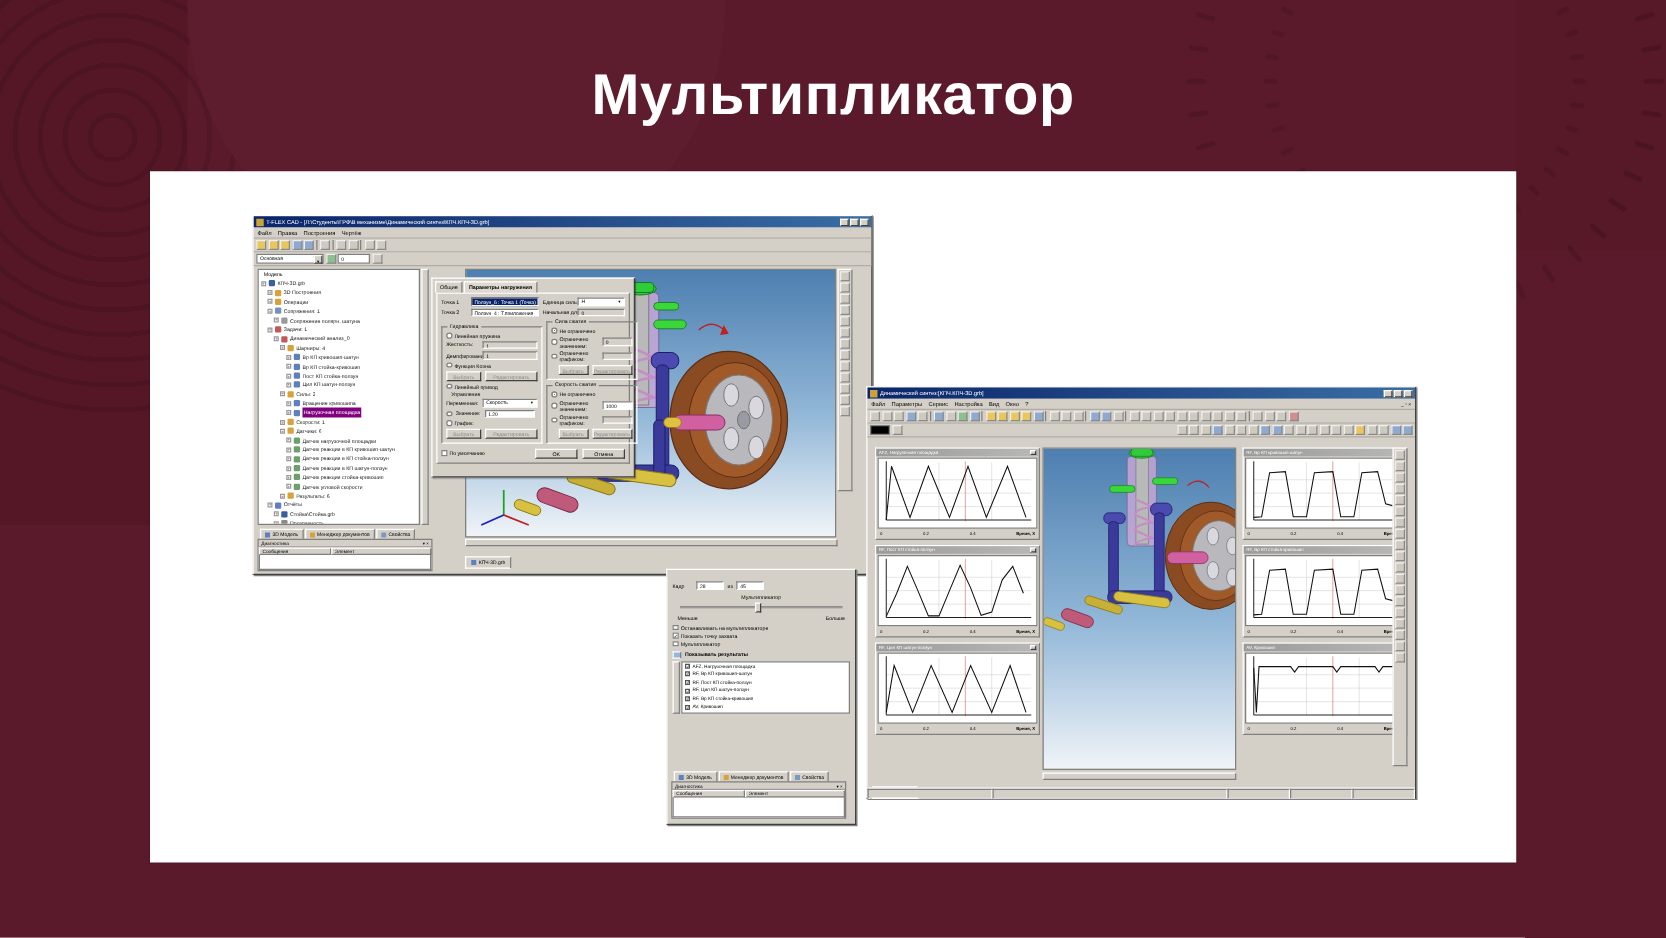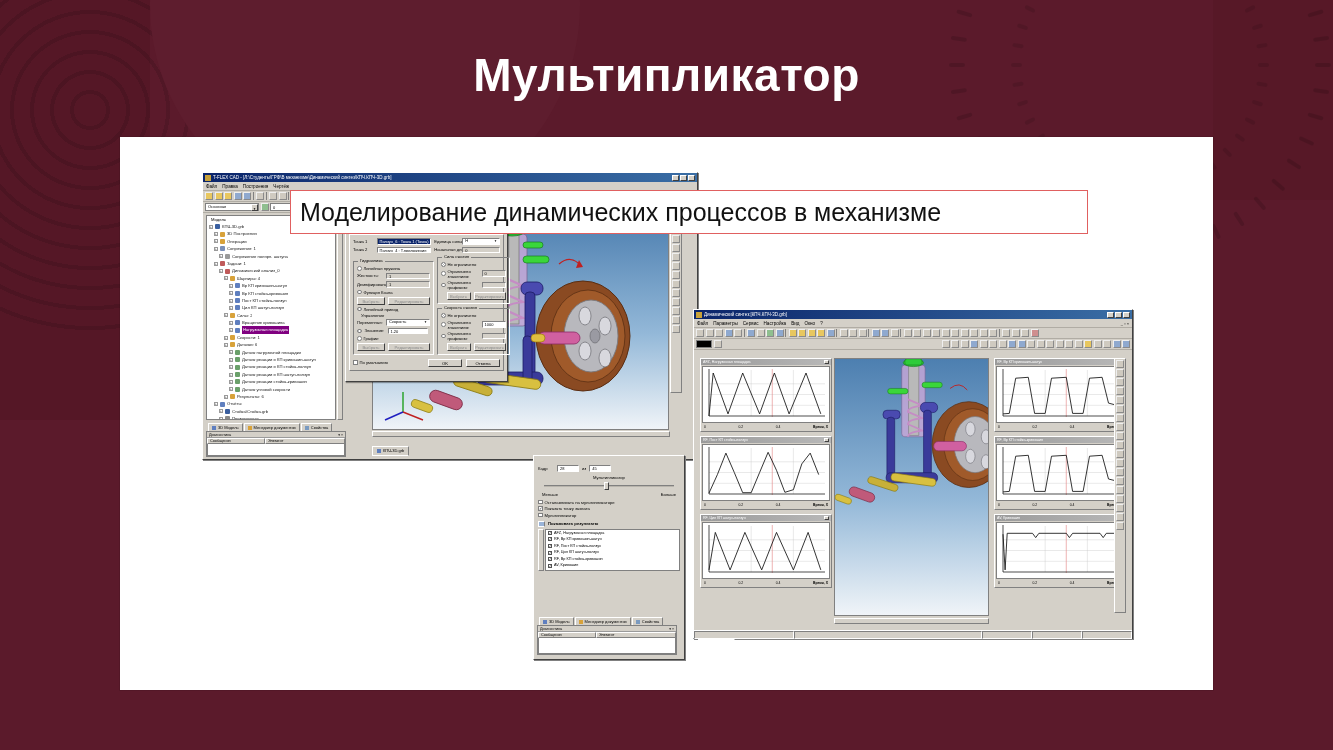--- a/index.html
+++ b/index.html
@@ -1088,17 +1088,14 @@
     </div>
     <div class="stbar" style="position:absolute;left:0;bottom:0;width:100%;">
       <div style="width:100px;"></div>
       <div style="flex:1;"></div>
       <div style="width:50px;"></div>
       <div style="width:50px;"></div>
       <div style="width:50px;"></div>
     </div>
   </div>
 
-  <div class="caption" style="left:170px;top:53px;width:798px;height:44px;">
-    <span>Моделирование динамических процессов в механизме</span>
-  </div>
 
 </div>
 
 </body></html>

